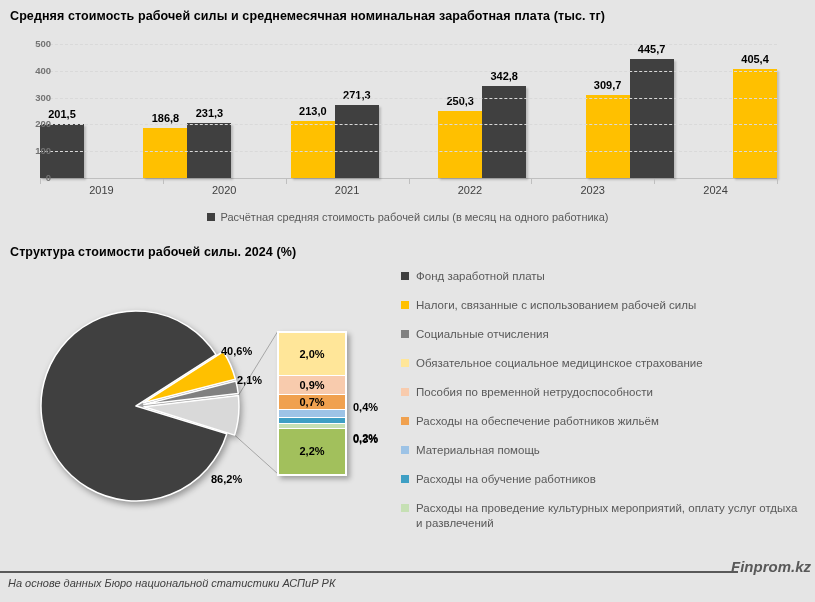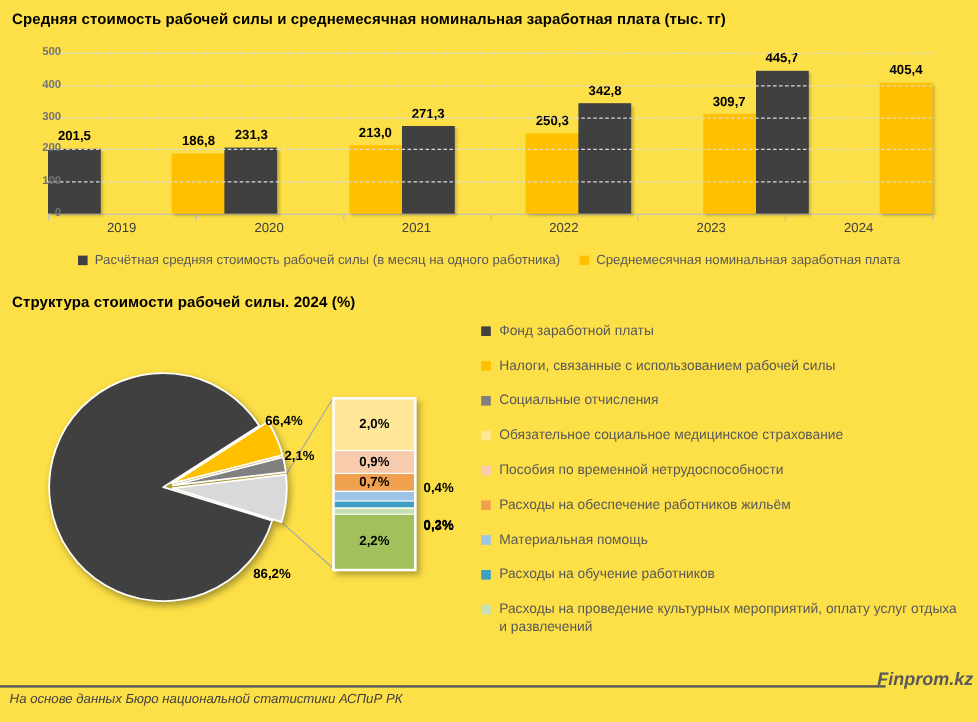--- a/index.html
+++ b/index.html
@@ -1,17 +1,17 @@
 <!DOCTYPE html>
 <html><head>
 <meta charset="utf-8">
 <style>
   html,body{margin:0;padding:0;background:#fff;}
   body{font-family:"Liberation Sans","DejaVu Sans",sans-serif;}
-  .page{position:relative;width:815px;height:602px;background:#fde047;overflow:hidden;}
+  .page{position:relative;width:815px;height:602px;background:#e5e5e5;overflow:hidden;}
 
   .chart-title{position:absolute;left:10px;font-size:12.5px;font-weight:bold;color:#000;letter-spacing:.1px;}
   #bar-title{top:9px;}
   #pie-title{top:245px;}
 
   
   #bar-plot{position:absolute;left:40px;top:44px;width:737px;height:134px;}
   .gridline{position:absolute;left:0;right:0;height:0;border-top:1px dashed #D9D9D9;}
   .baseline{position:absolute;left:0;right:0;bottom:-1px;height:0;border-top:1px solid #BFBFBF;}
   .xtick{position:absolute;bottom:-6px;width:1px;height:5px;background:#BFBFBF;}
@@ -118,24 +118,20 @@
       <div class="xlab">2021</div>
       <div class="xlab">2022</div>
       <div class="xlab">2023</div>
       <div class="xlab">2024</div>
     </div>
   <div id="bar-legend">
       <div class="legend-item">
         <span class="legend-marker" style="background: rgb(64, 64, 64);"></span>
         <span>Расчётная средняя стоимость рабочей силы (в месяц на одного работника)</span>
       </div>
-      <div class="legend-item">
-        <span class="legend-marker" style="background: rgb(255, 192, 0);"></span>
-        <span>Среднемесячная номинальная заработная плата</span>
-      </div>
     </div>
 
   <div id="pie-title" class="chart-title">Структура стоимости рабочей силы. 2024 (%)</div>
 
   <div id="pie-area">
     <svg id="pie-svg" width="400" height="314" viewBox="0 0 400 314">
         <line x1="238.3" y1="140.6" x2="278" y2="76" stroke="#A6A6A6" stroke-width="1"></line>
         <line x1="234.6" y1="180.1" x2="278" y2="219" stroke="#A6A6A6" stroke-width="1"></line>
         <g style="filter:drop-shadow(2px 3px 3px rgba(0,0,0,0.35))">
           <path d="M 136 151 L 226.8 178.8 A 95 95 0 1 1 216.0 99.7 Z" fill="#404040" stroke="#FFFFFF" stroke-width="1.5" stroke-linejoin="round"></path>
@@ -193,21 +189,21 @@
         <div class="pitem">
           <span class="pmarker" style="background: rgb(62, 159, 196);"></span>
           <span>Расходы на обучение работников</span>
         </div>
         <div class="pitem">
           <span class="pmarker" style="background: rgb(198, 224, 180);"></span>
           <span>Расходы на проведение культурных мероприятий, оплату услуг отдыха и развлечений</span>
         </div>
       </div>
   <div class="pie-label" style="left: 211px; top: 218px;">86,2%</div>
-      <div class="pie-label" style="left: 221px; top: 90px;">66,4%</div>
+      <div class="pie-label" style="left: 221px; top: 90px;">40,6%</div>
       <div class="pie-label" style="left: 237px; top: 119px;">2,1%</div>
       <div class="side-label" style="top: 146px;">0,4%</div>
       <div class="side-label" style="top: 178px;">0,3%</div>
       <div class="side-label" style="top: 177px;">0,2%</div>
     </div>
 
   <div id="footer-line"></div>
   <div id="brand">Finprom.kz</div>
   <div id="source-note">На основе данных Бюро национальной статистики АСПиР РК</div>
 

